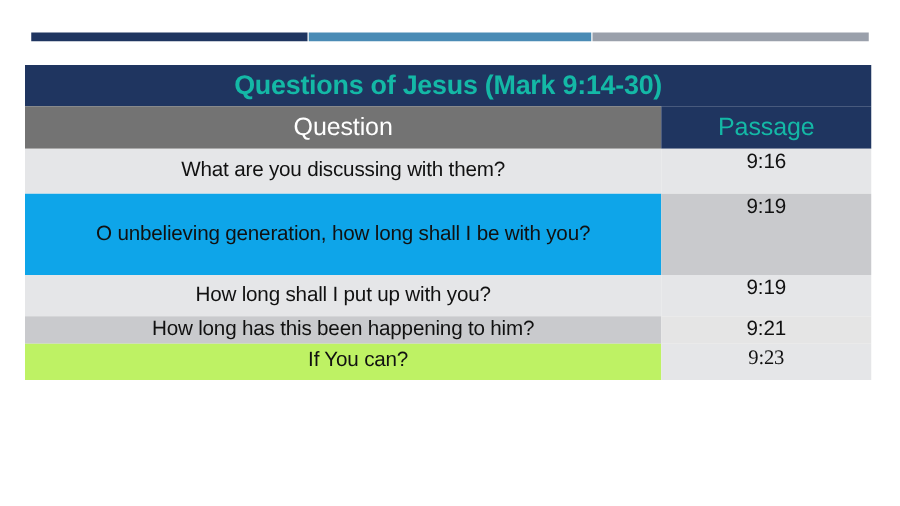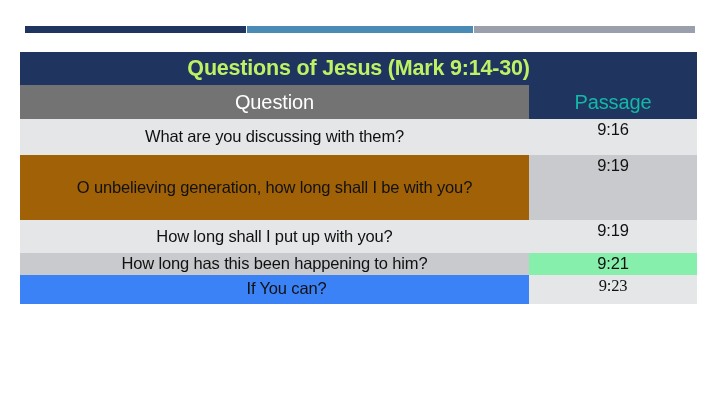--- a/index.html
+++ b/index.html
@@ -103,45 +103,45 @@
   <div class="accent-seg" id="accent-seg-gray" style="background:#9aa0ab"></div>
 </div>
 
 <table id="questions-table">
   <colgroup>
     <col style="width:509px">
     <col style="width:168px">
   </colgroup>
   <tbody>
     <tr>
-      <td class="title-cell" colspan="2" style="background: rgb(31, 53, 96); color: #bef264;">Questions of Jesus (Mark 9:14-30)</td>
+      <td class="title-cell" colspan="2" style="background: rgb(31, 53, 96); color: #14b8a6;">Questions of Jesus (Mark 9:14-30)</td>
     </tr>
     <tr>
       <th class="header-cell question-col" style="background: #737373; color: rgb(255, 255, 255);">Question</th>
       <th class="header-cell passage-col" style="background: rgb(31, 53, 96); color: #14b8a6;">Passage</th>
     </tr>
 
     <tr class="data-row row-light row-h-1">
       <td class="q-cell" style="background: rgb(229, 230, 232);">What are you discussing with them?</td>
       <td class="p-cell" style="background: rgb(229, 230, 232);">9:16</td>
     </tr>
 
     <tr class="data-row row-dark row-h-2">
-      <td class="q-cell" style="background: #a16207;">O unbelieving generation, how long shall I be with you?</td>
+      <td class="q-cell" style="background: #0ea5e9;">O unbelieving generation, how long shall I be with you?</td>
       <td class="p-cell" style="background: rgb(201, 202, 205);">9:19</td>
     </tr>
 
     <tr class="data-row row-light row-h-3">
       <td class="q-cell" style="background: rgb(229, 230, 232);">How long shall I put up with you?</td>
       <td class="p-cell" style="background: rgb(229, 230, 232);">9:19</td>
     </tr>
 
     <tr class="data-row row-dark row-h-4">
       <td class="q-cell" style="background: rgb(201, 202, 205);">How long has this been happening to him?</td>
-      <td class="p-cell" style="background: #86efac;">9:21</td>
+      <td class="p-cell" style="background: #e5e5e5;">9:21</td>
     </tr>
 
     <tr class="data-row row-light row-last row-h-5">
-      <td class="q-cell" style="background: #3b82f6; padding-left: 24px;">If You can?</td>
+      <td class="q-cell" style="background: #bef264; padding-left: 24px;">If You can?</td>
       <td class="p-cell" style="background: rgb(229, 230, 232); font-family: Liberation Serif, serif;">9:23</td>
     </tr>
   </tbody>
 </table>
 
 </body></html>

